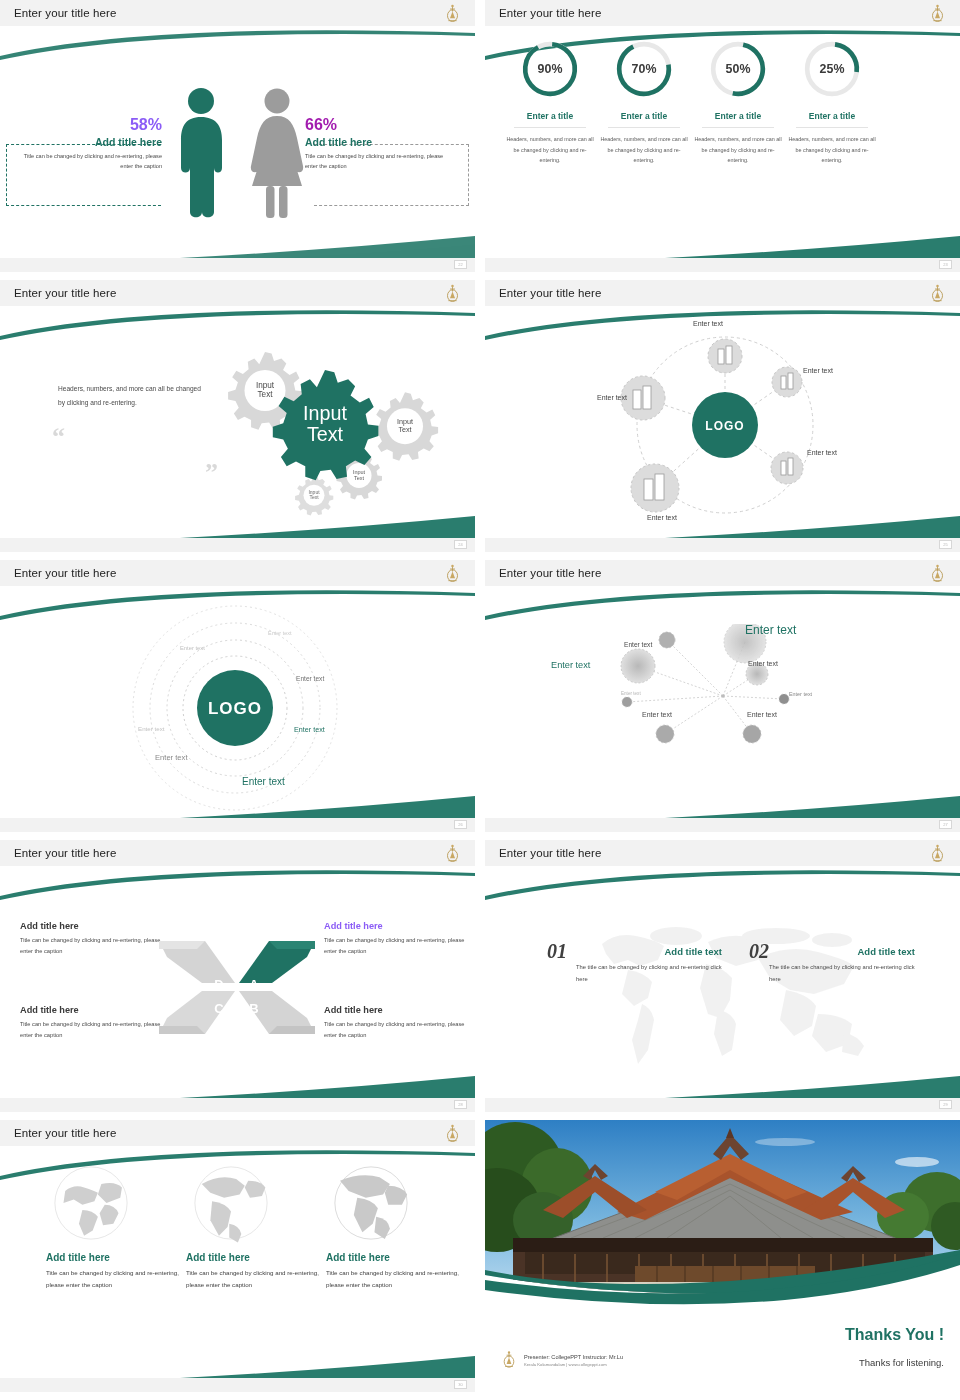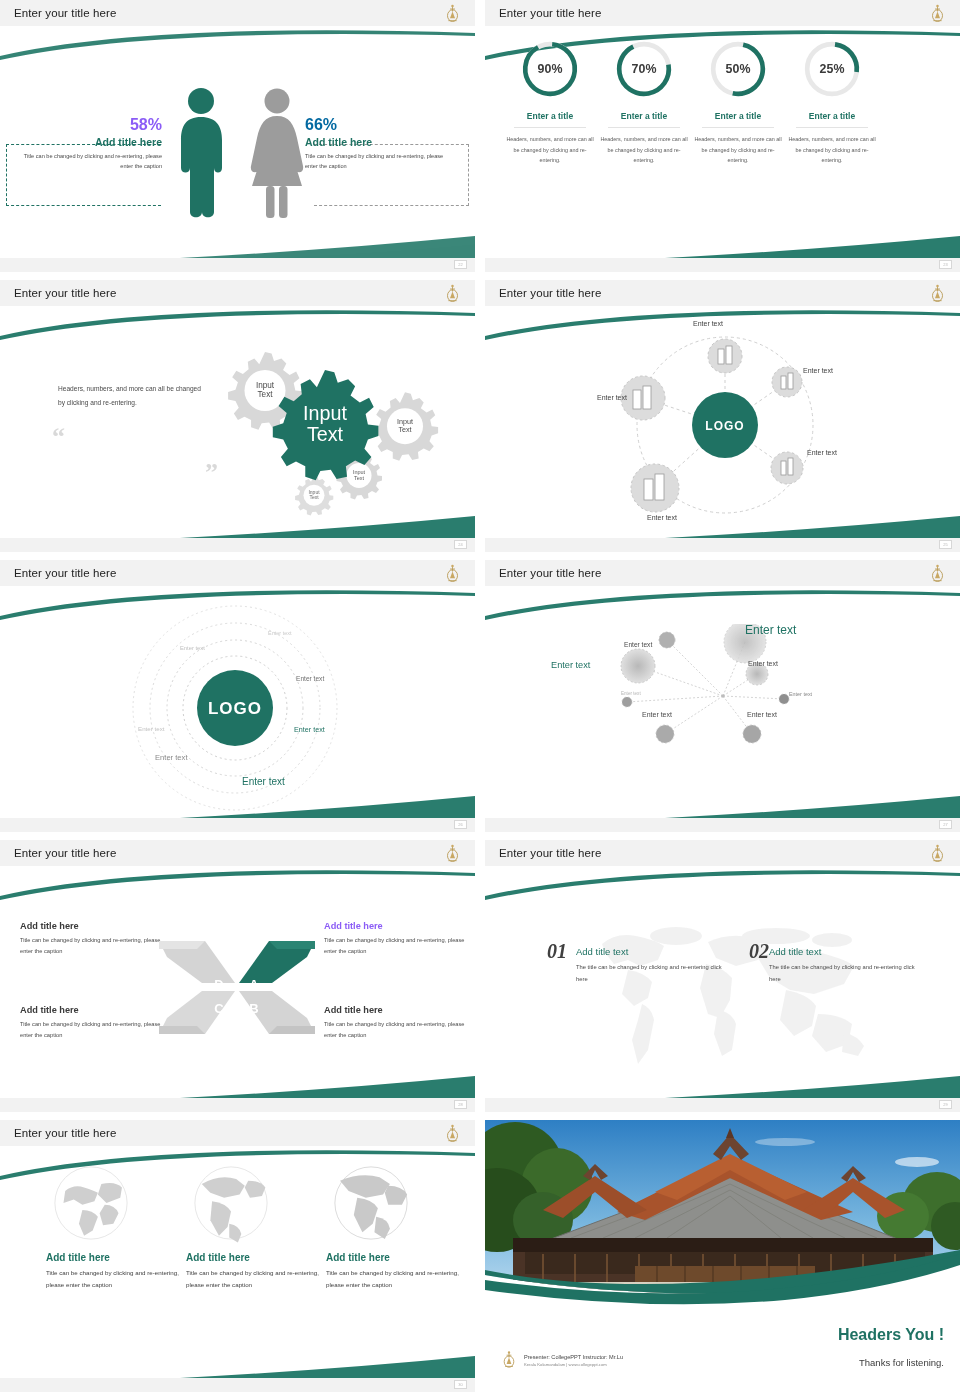--- a/index.html
+++ b/index.html
@@ -49,21 +49,21 @@
     position: absolute; right: 8px; bottom: 3px;
     width: 13px; height: 9px;
     border: 1px solid #d7d7d7; background: #fff;
     font-size: 4px; line-height: 7px; text-align: center;
     color: #b9b9b9; z-index: 7;
   }
   .body { position: absolute; left:0; right:0; top: 34px; bottom: 16px; z-index: 5; }
 
   
   .teal { color: #8b5cf6; }
-  .grey { color: #0369a1; }
+  .grey { color: #a21caf; }
   .dark { color: #3b3b3b; }
   .s1-pct { font-size: 16px; font-weight: bold; }
   .s1-h { font-size: 10.5px; font-weight: bold; color:#1f7263; margin-top:2px;}
   .s1-p { font-size: 5.6px; color:#4a4a4a; line-height: 1.75; margin-top:4px; }
   .s1-left { position:absolute; left:16px; top:82px; width:146px; text-align:right; }
   .s1-right { position:absolute; left:305px; top:82px; width:150px; text-align:left; }
   .s1-brkL { position:absolute; left:6px; top:110px; width:155px; height:62px;
      border:1px dashed #1f7263; border-right:none; }
   .s1-brkR { position:absolute; right:6px; top:110px; width:155px; height:62px;
      border:1px dashed #9a9a9a; border-left:none; }
@@ -83,21 +83,21 @@
   .nodelbl { position:absolute; font-size:7px; color:#3f3f3f; white-space:nowrap; }
 
   
   .s7-h { font-size:9.2px; font-weight:bold; }
   .s7-p { font-size:5.7px; color:#4a4a4a; line-height:1.95; margin-top:4px; }
   .s7-blk { position:absolute; width:152px; }
 
   
   .s8-num { font-family:"Liberation Serif", serif; font-style:italic; font-weight:bold;
      font-size:20px; color:#404040; }
-  .s8-h { font-size:9.5px; font-weight:normal; color:#1f7263; }
+  .s8-h { font-size:9.5px; font-weight:bold; color:#1f7263;text-align:right; }
   .s8-p { font-size:5.8px; color:#4a4a4a; line-height:2.0; margin-top:5px; }
 
   
   .s9-col { position:absolute; top:6px; width:136px; }
   .s9-h { font-size:10px; font-weight:bold; color:#1f7263; margin-top:6px; }
   .s9-p { font-size:6.2px; color:#3f3f3f; line-height:2.0; margin-top:4px; }
 
   
   .s10 { position:relative; width:475px; height:272px; background:#fff; overflow:hidden;}
   .s10-thanks { position:absolute; right:16px; bottom:24px; text-align:right; }
@@ -703,21 +703,21 @@
             <line x1="312" y1="146" x2="312" y2="164"></line>
         </g>
 
         <rect x="0" y="162" width="475" height="22" fill="#d8d2c2"></rect>
         <path d="M0,150 Q180,186 475,130 L475,182 L0,182 Z" fill="#1f7263"></path>
       </g>
       <path d="M0,160 Q160,182 300,168 Q400,158 475,134 L475,145 Q400,170 300,180 Q160,192 0,170 Z" fill="#1f7263"></path>
     </svg>
 
     <div class="s10-thanks">
-      <div class="s10-t1">Headers You !</div>
+      <div class="s10-t1">Thanks You !</div>
       <div class="s10-t2">Thanks for listening.</div>
     </div>
 
     <div class="s10-foot">
       <svg style="width:16px;height:20px" viewBox="0 0 20 24">
         <ellipse cx="10" cy="14" rx="6" ry="7" fill="none" stroke="#b99a55" stroke-width="1.1"></ellipse>
         <path d="M10 3 L10 9 M7 6 L13 6" stroke="#b99a55" stroke-width="1"></path>
         <circle cx="10" cy="2.5" r="1.5" fill="#c9a863"></circle>
         <path d="M5 20 L15 20" stroke="#b99a55" stroke-width="1"></path>
         <path d="M10 9 L7 17 L13 17 Z" fill="#c9a863"></path>

